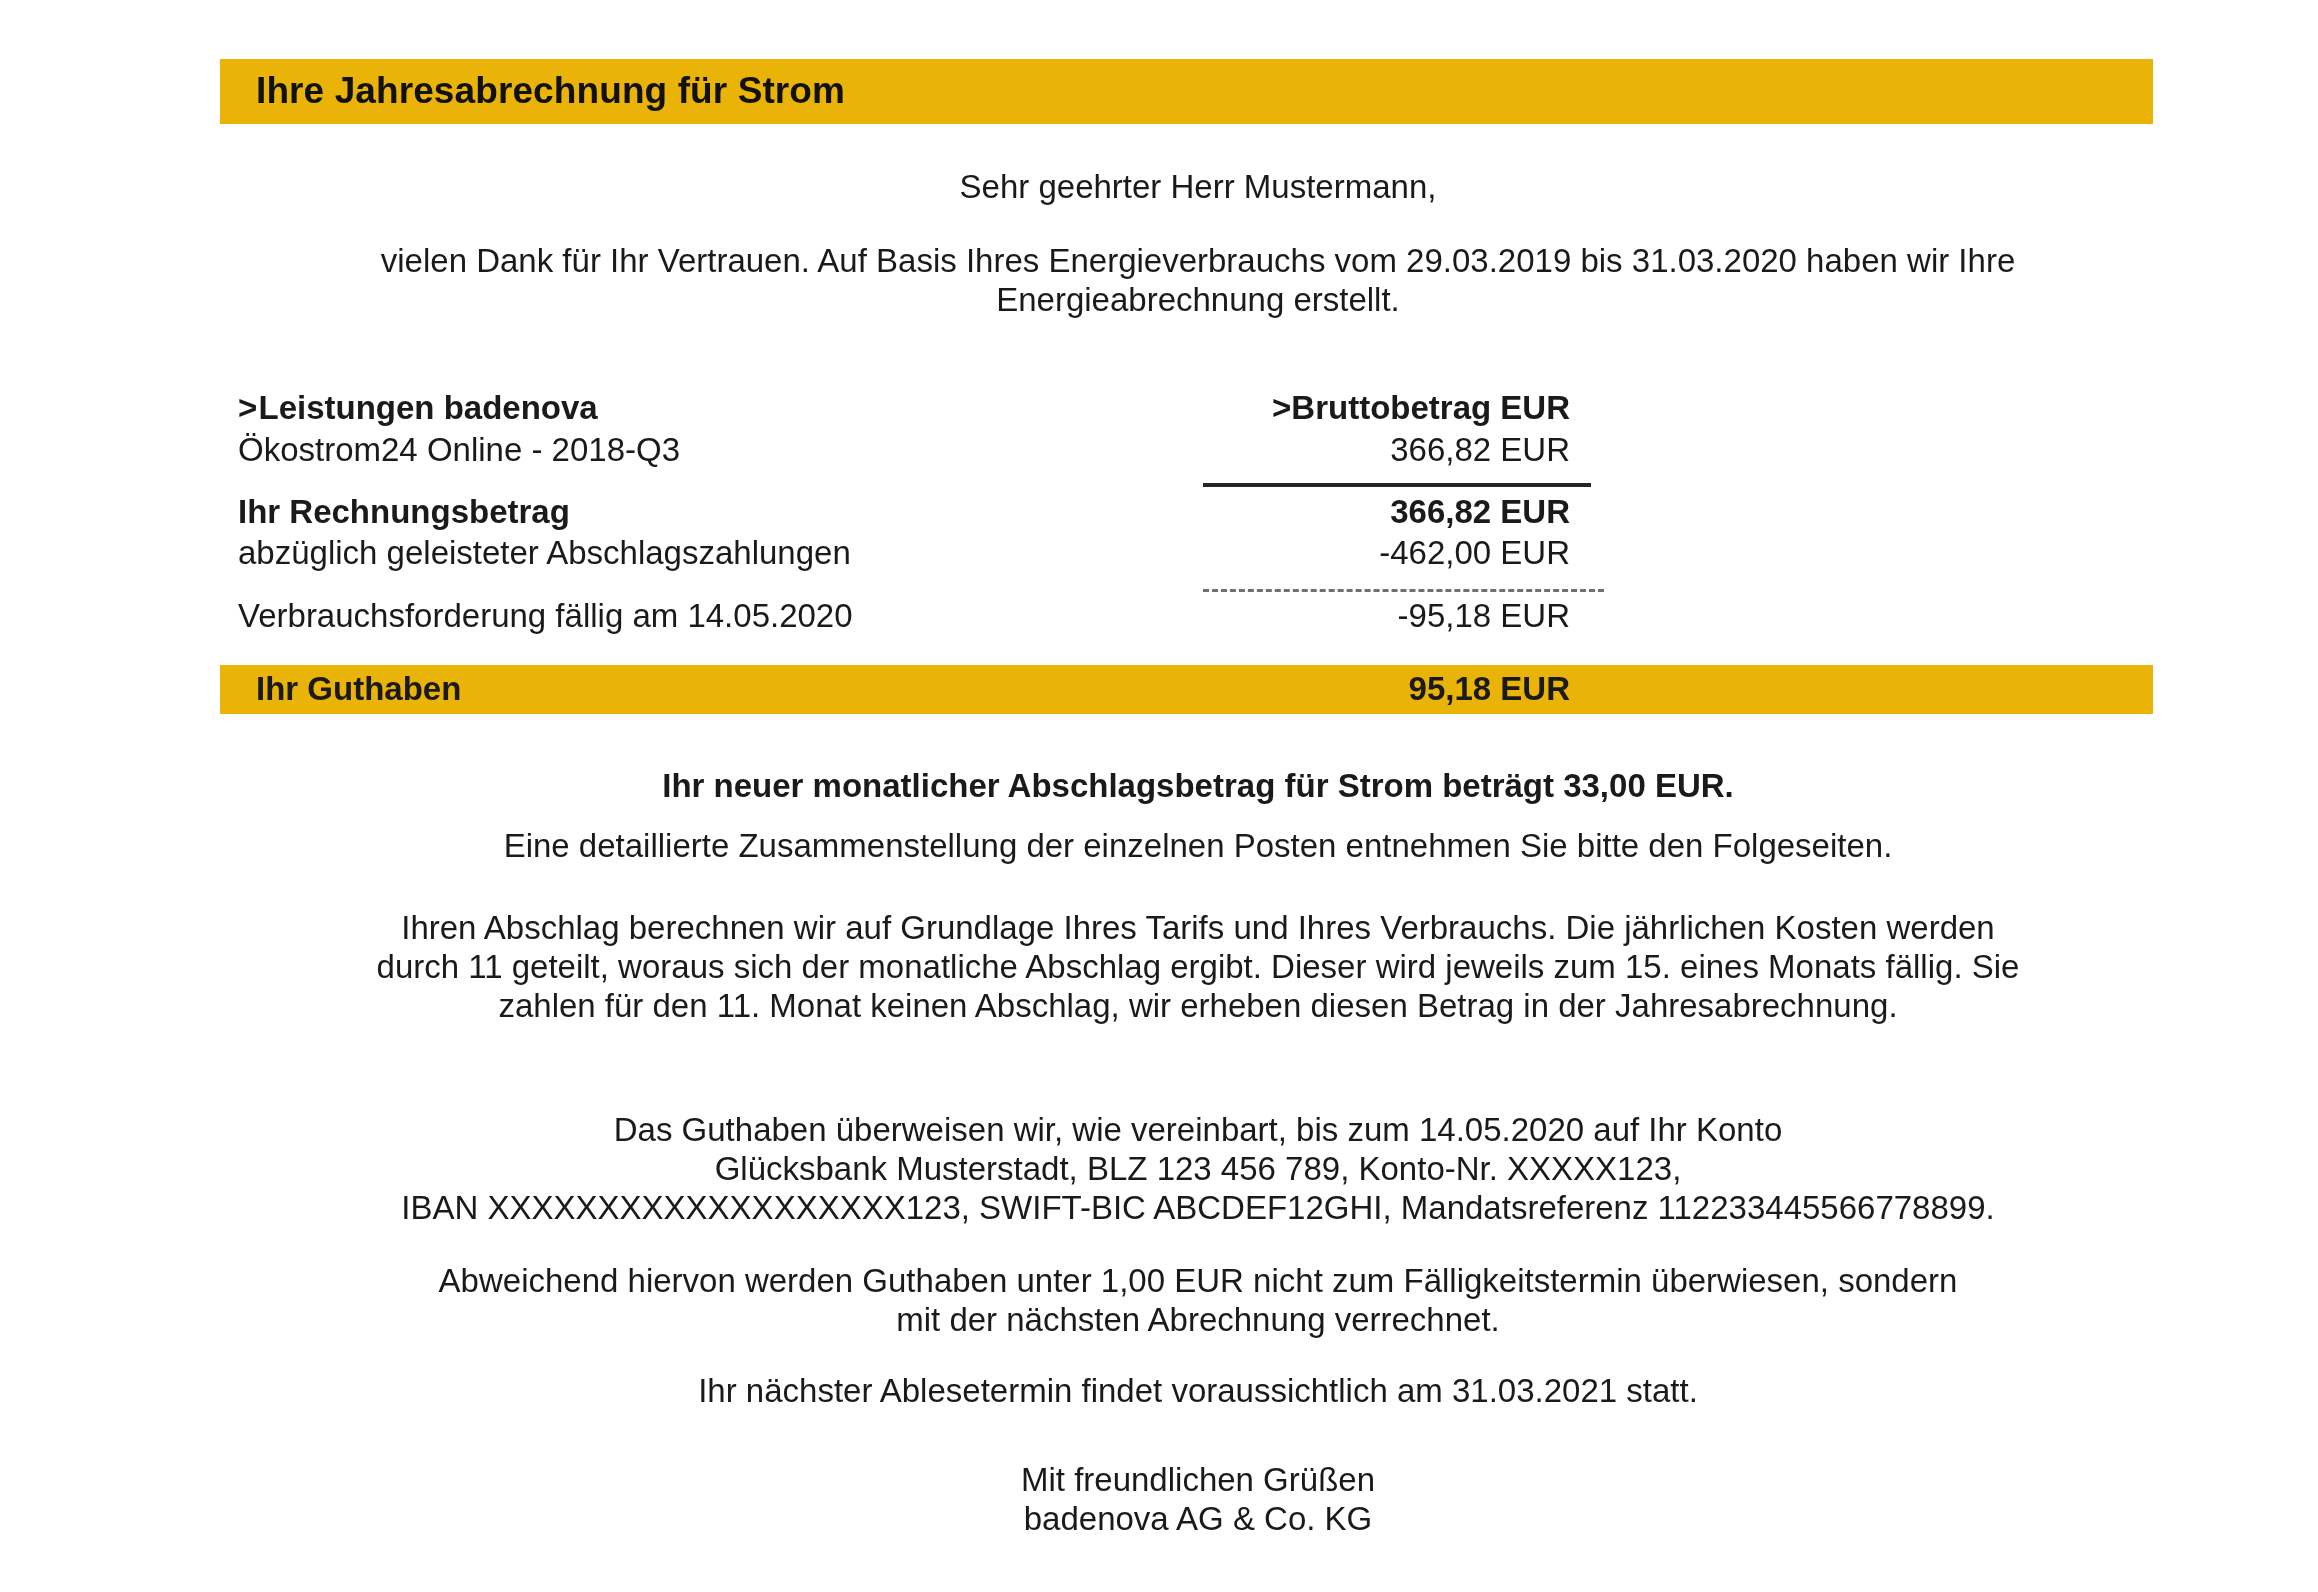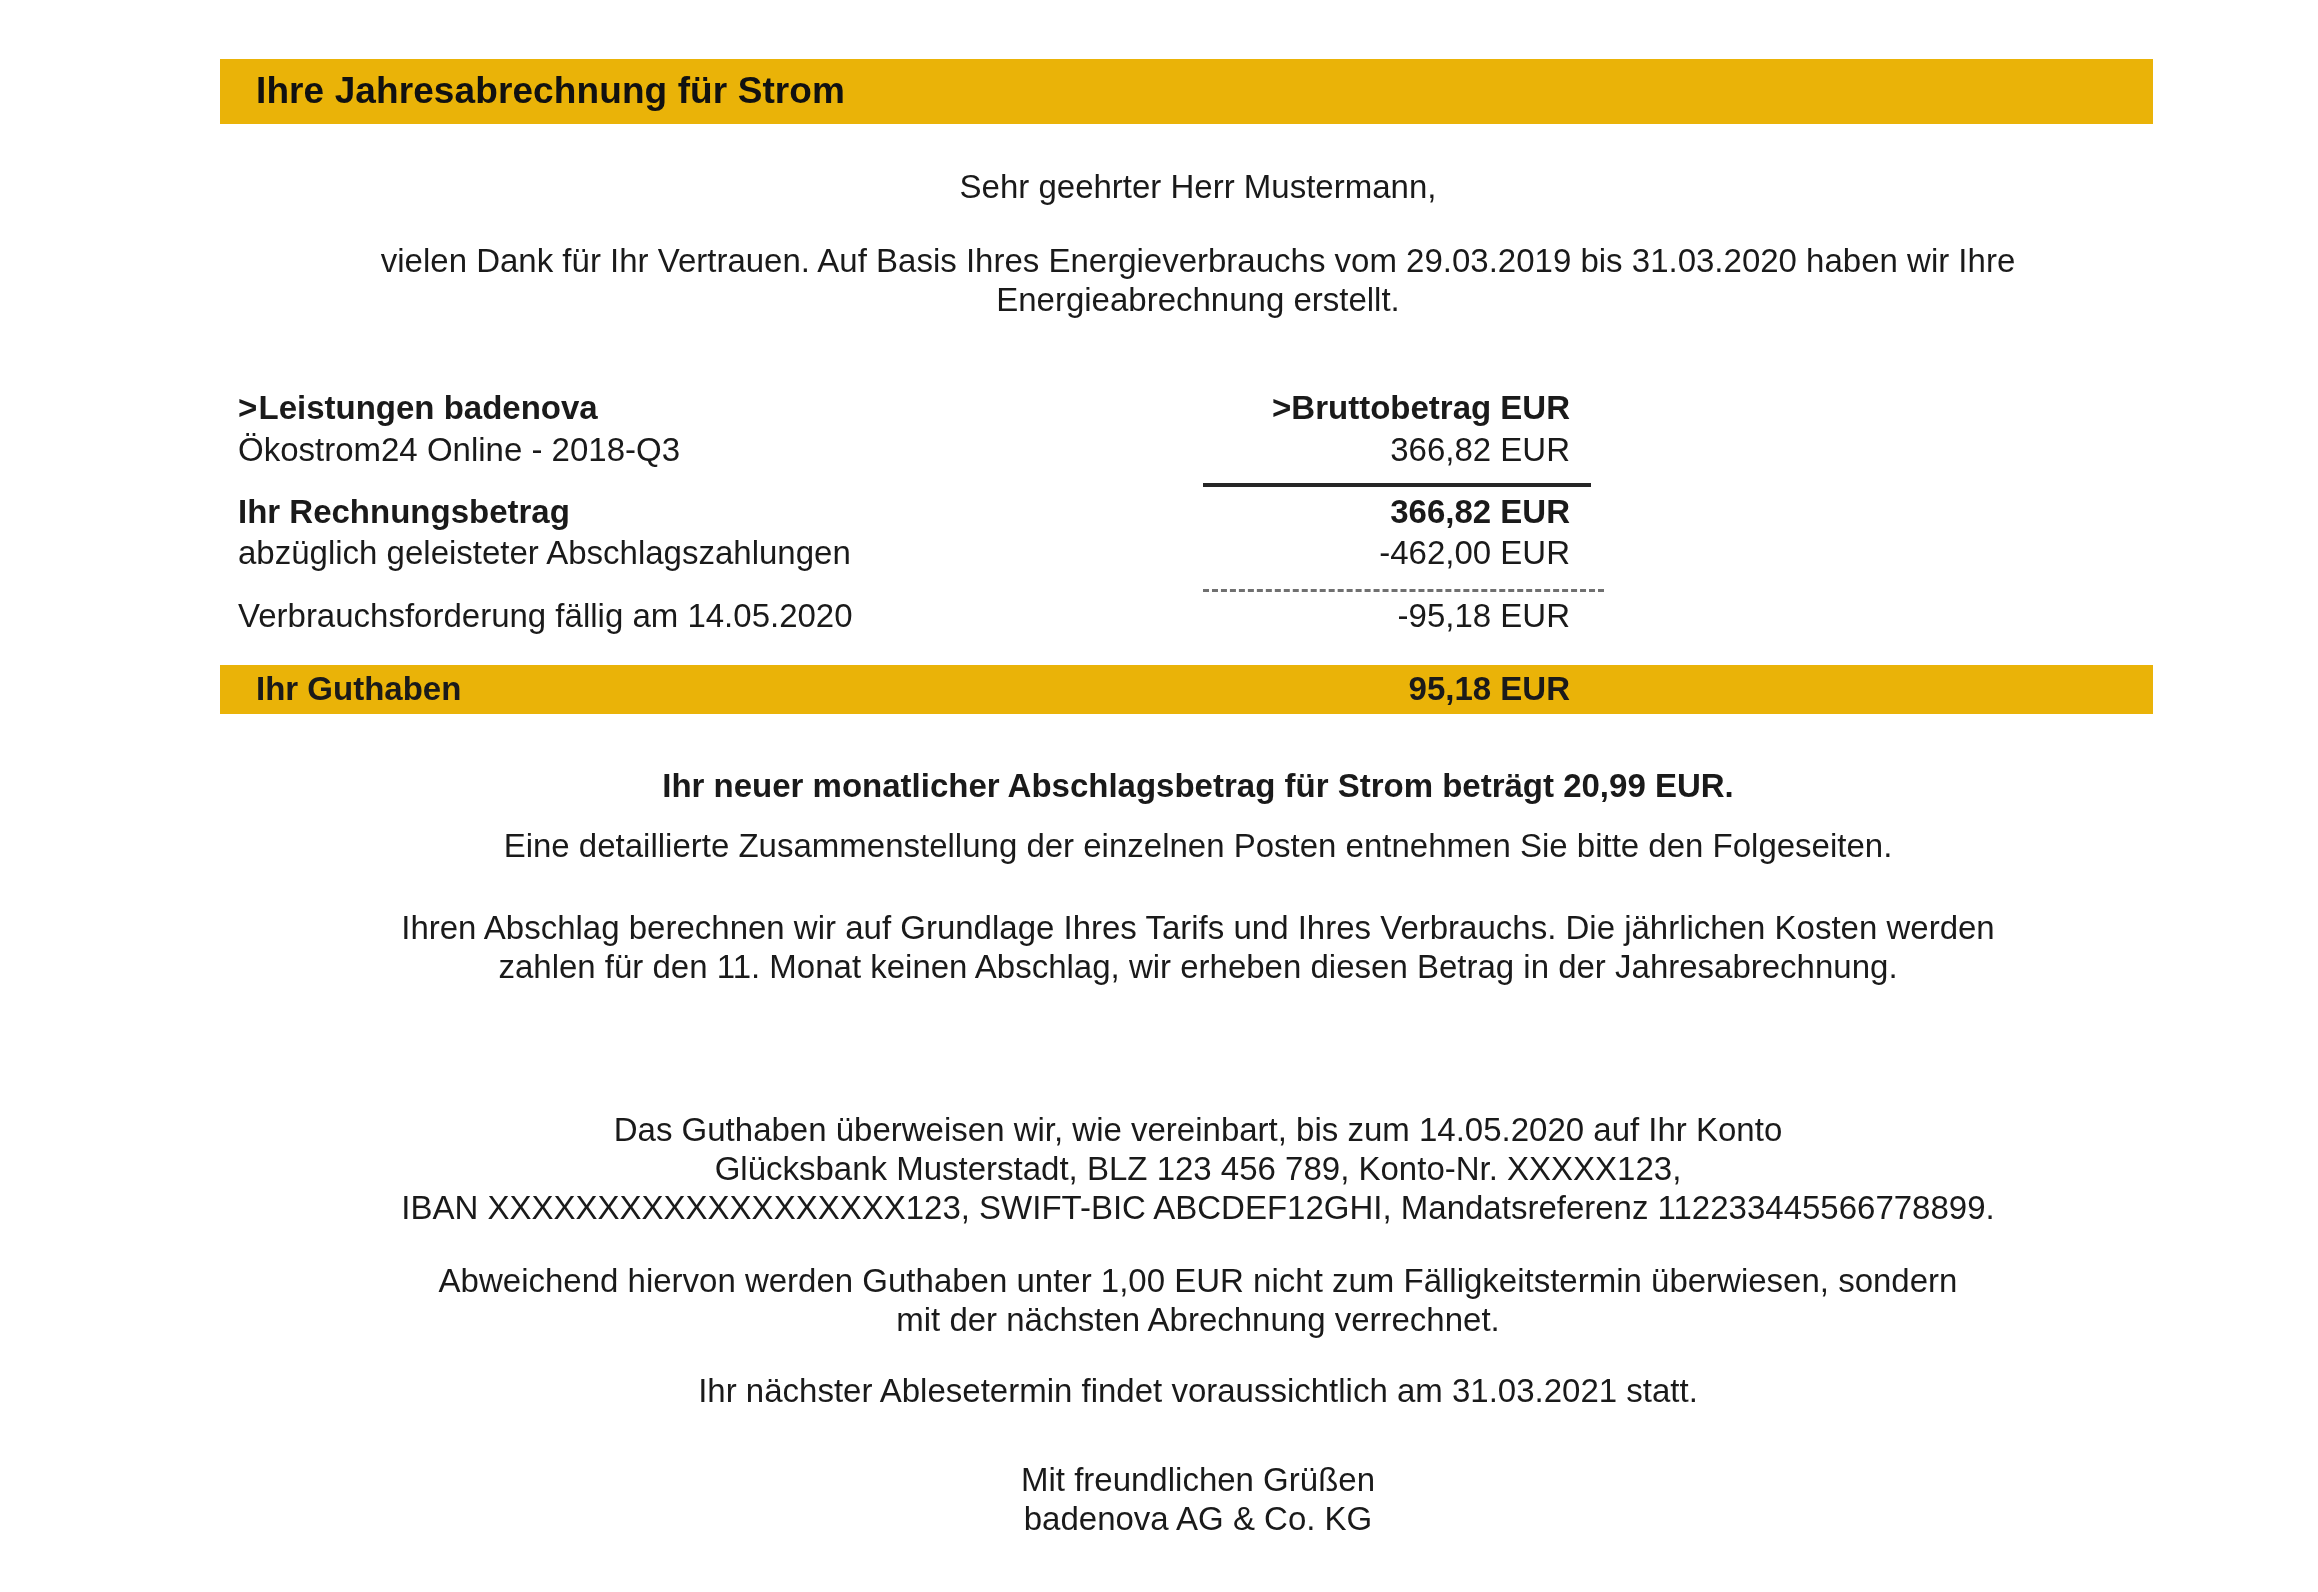--- a/index.html
+++ b/index.html
@@ -198,29 +198,30 @@
       <div class="tamount">-95,18 EUR</div>
     </div>
   </div>
 
   <div class="band" id="guthaben-band">
     <div id="guthaben-label">Ihr Guthaben</div>
     <div id="guthaben-amount">95,18 EUR</div>
   </div>
 
   <div class="para bold" style="top:767px;">
-    <span class="line">Ihr neuer monatlicher Abschlagsbetrag für Strom beträgt 20,99 EUR.</span>
+    <span class="line">Ihr neuer monatlicher Abschlagsbetrag für Strom beträgt 33,00 EUR.</span>
   </div>
 
   <div class="para" style="top:827px;">
     <span class="line">Eine detaillierte Zusammenstellung der einzelnen Posten entnehmen Sie bitte den Folgeseiten.</span>
   </div>
 
   <div class="para" style="top:909px;">
     <span class="line">Ihren Abschlag berechnen wir auf Grundlage Ihres Tarifs und Ihres Verbrauchs. Die jährlichen Kosten werden</span>
+    <span class="line">durch 11 geteilt, woraus sich der monatliche Abschlag ergibt. Dieser wird jeweils zum 15. eines Monats fällig. Sie</span>
     <span class="line">zahlen für den 11. Monat keinen Abschlag, wir erheben diesen Betrag in der Jahresabrechnung.</span>
   </div>
 
   <div class="para" style="top:1111px;">
     <span class="line">Das Guthaben überweisen wir, wie vereinbart, bis zum 14.05.2020 auf Ihr Konto</span>
     <span class="line">Glücksbank Musterstadt, BLZ 123 456 789, Konto-Nr. XXXXX123,</span>
     <span class="line">IBAN XXXXXXXXXXXXXXXXXXX123, SWIFT-BIC ABCDEF12GHI, Mandatsreferenz 112233445566778899.</span>
   </div>
 
   <div class="para" style="top:1262px;">

